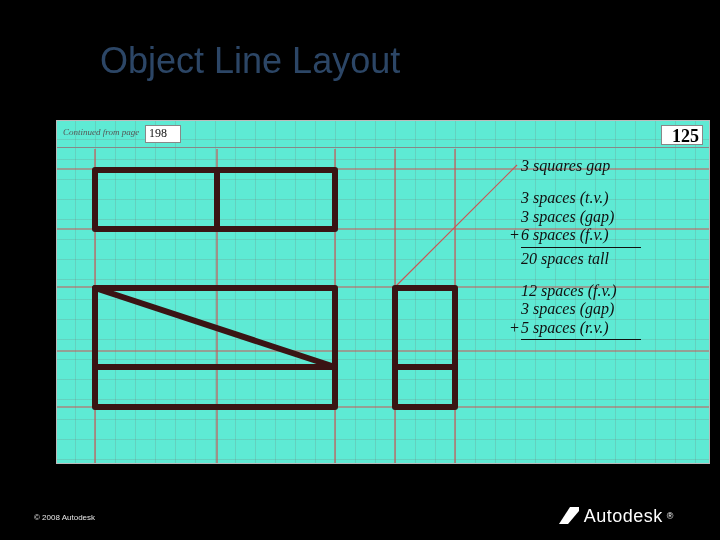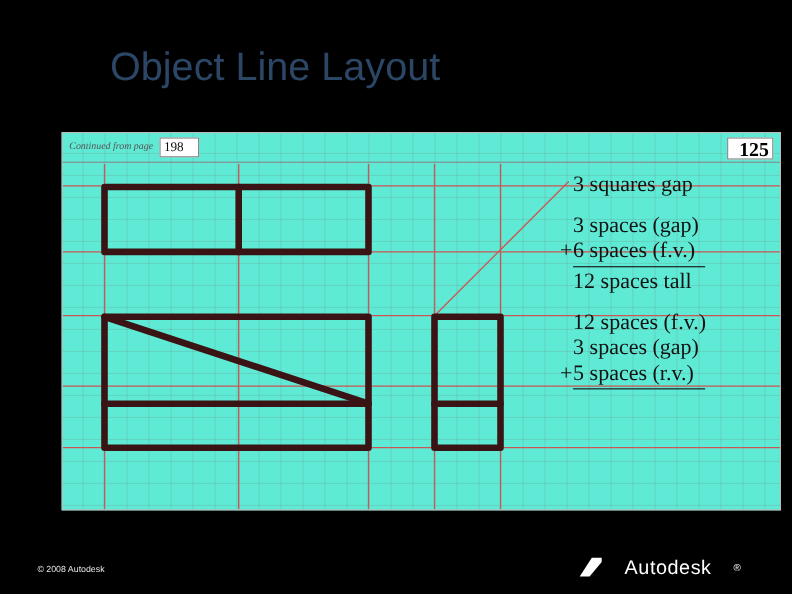--- a/index.html
+++ b/index.html
@@ -112,23 +112,24 @@
     stroke-linecap: round;
     stroke-linejoin: round;
     fill: none;
   }
   .notes {
     position: absolute;
     left: 464px;
     top: 36px;
     width: 184px;
     font-family: "Comic Sans MS", cursive;
-    font-size: 20px;
+    font-size: 16px;
     color: #111;
     line-height: 1.15;
+    font-style: italic;
   }
   .note-block { margin-bottom: 14px; }
   .note-block div { white-space: nowrap; }
   .sum-rule {
     border-top: 1.6px solid #111;
     margin: 2px 0 2px 0;
     width: 120px;
   }
   .plus {
     position: absolute;
@@ -150,21 +151,21 @@
     opacity: .9;
     margin-top: 10px;
   }
   .logo {
     position: absolute;
     right: 30px;
     bottom: 12px;
     height: 24px;
     display: flex;
     align-items: center;
-    gap: 20px;
+    gap: 4px;
     color: #fff;
     font-family: Arial, sans-serif;
     font-size: 18px;
     letter-spacing: .5px;
   }
   .logo svg { display: block; }
 </style>
 </head>
 <body>
 
@@ -210,27 +211,28 @@
       <line class="dark-thick" x1="338" y1="246" x2="398" y2="246"></line>
     </svg>
 
     <div class="notes">
 
       <div class="note-block">
         <div>3 squares gap</div>
       </div>
 
       <div class="note-block">
+        <div>3 spaces (t.v.)</div>
         <div>3 spaces (gap)</div>
         <div class="sum-line">
           <span class="plus">+</span>
           <span>6 spaces (f.v.)</span>
         </div>
         <div class="sum-rule"></div>
-        <div>12 spaces tall</div>
+        <div>20 spaces tall</div>
       </div>
 
       <div class="note-block">
         <div>12 spaces (f.v.)</div>
         <div>3 spaces (gap)</div>
         <div class="sum-line">
           <span class="plus">+</span>
           <span>5 spaces (r.v.)</span>
         </div>
         <div class="sum-rule"></div>

